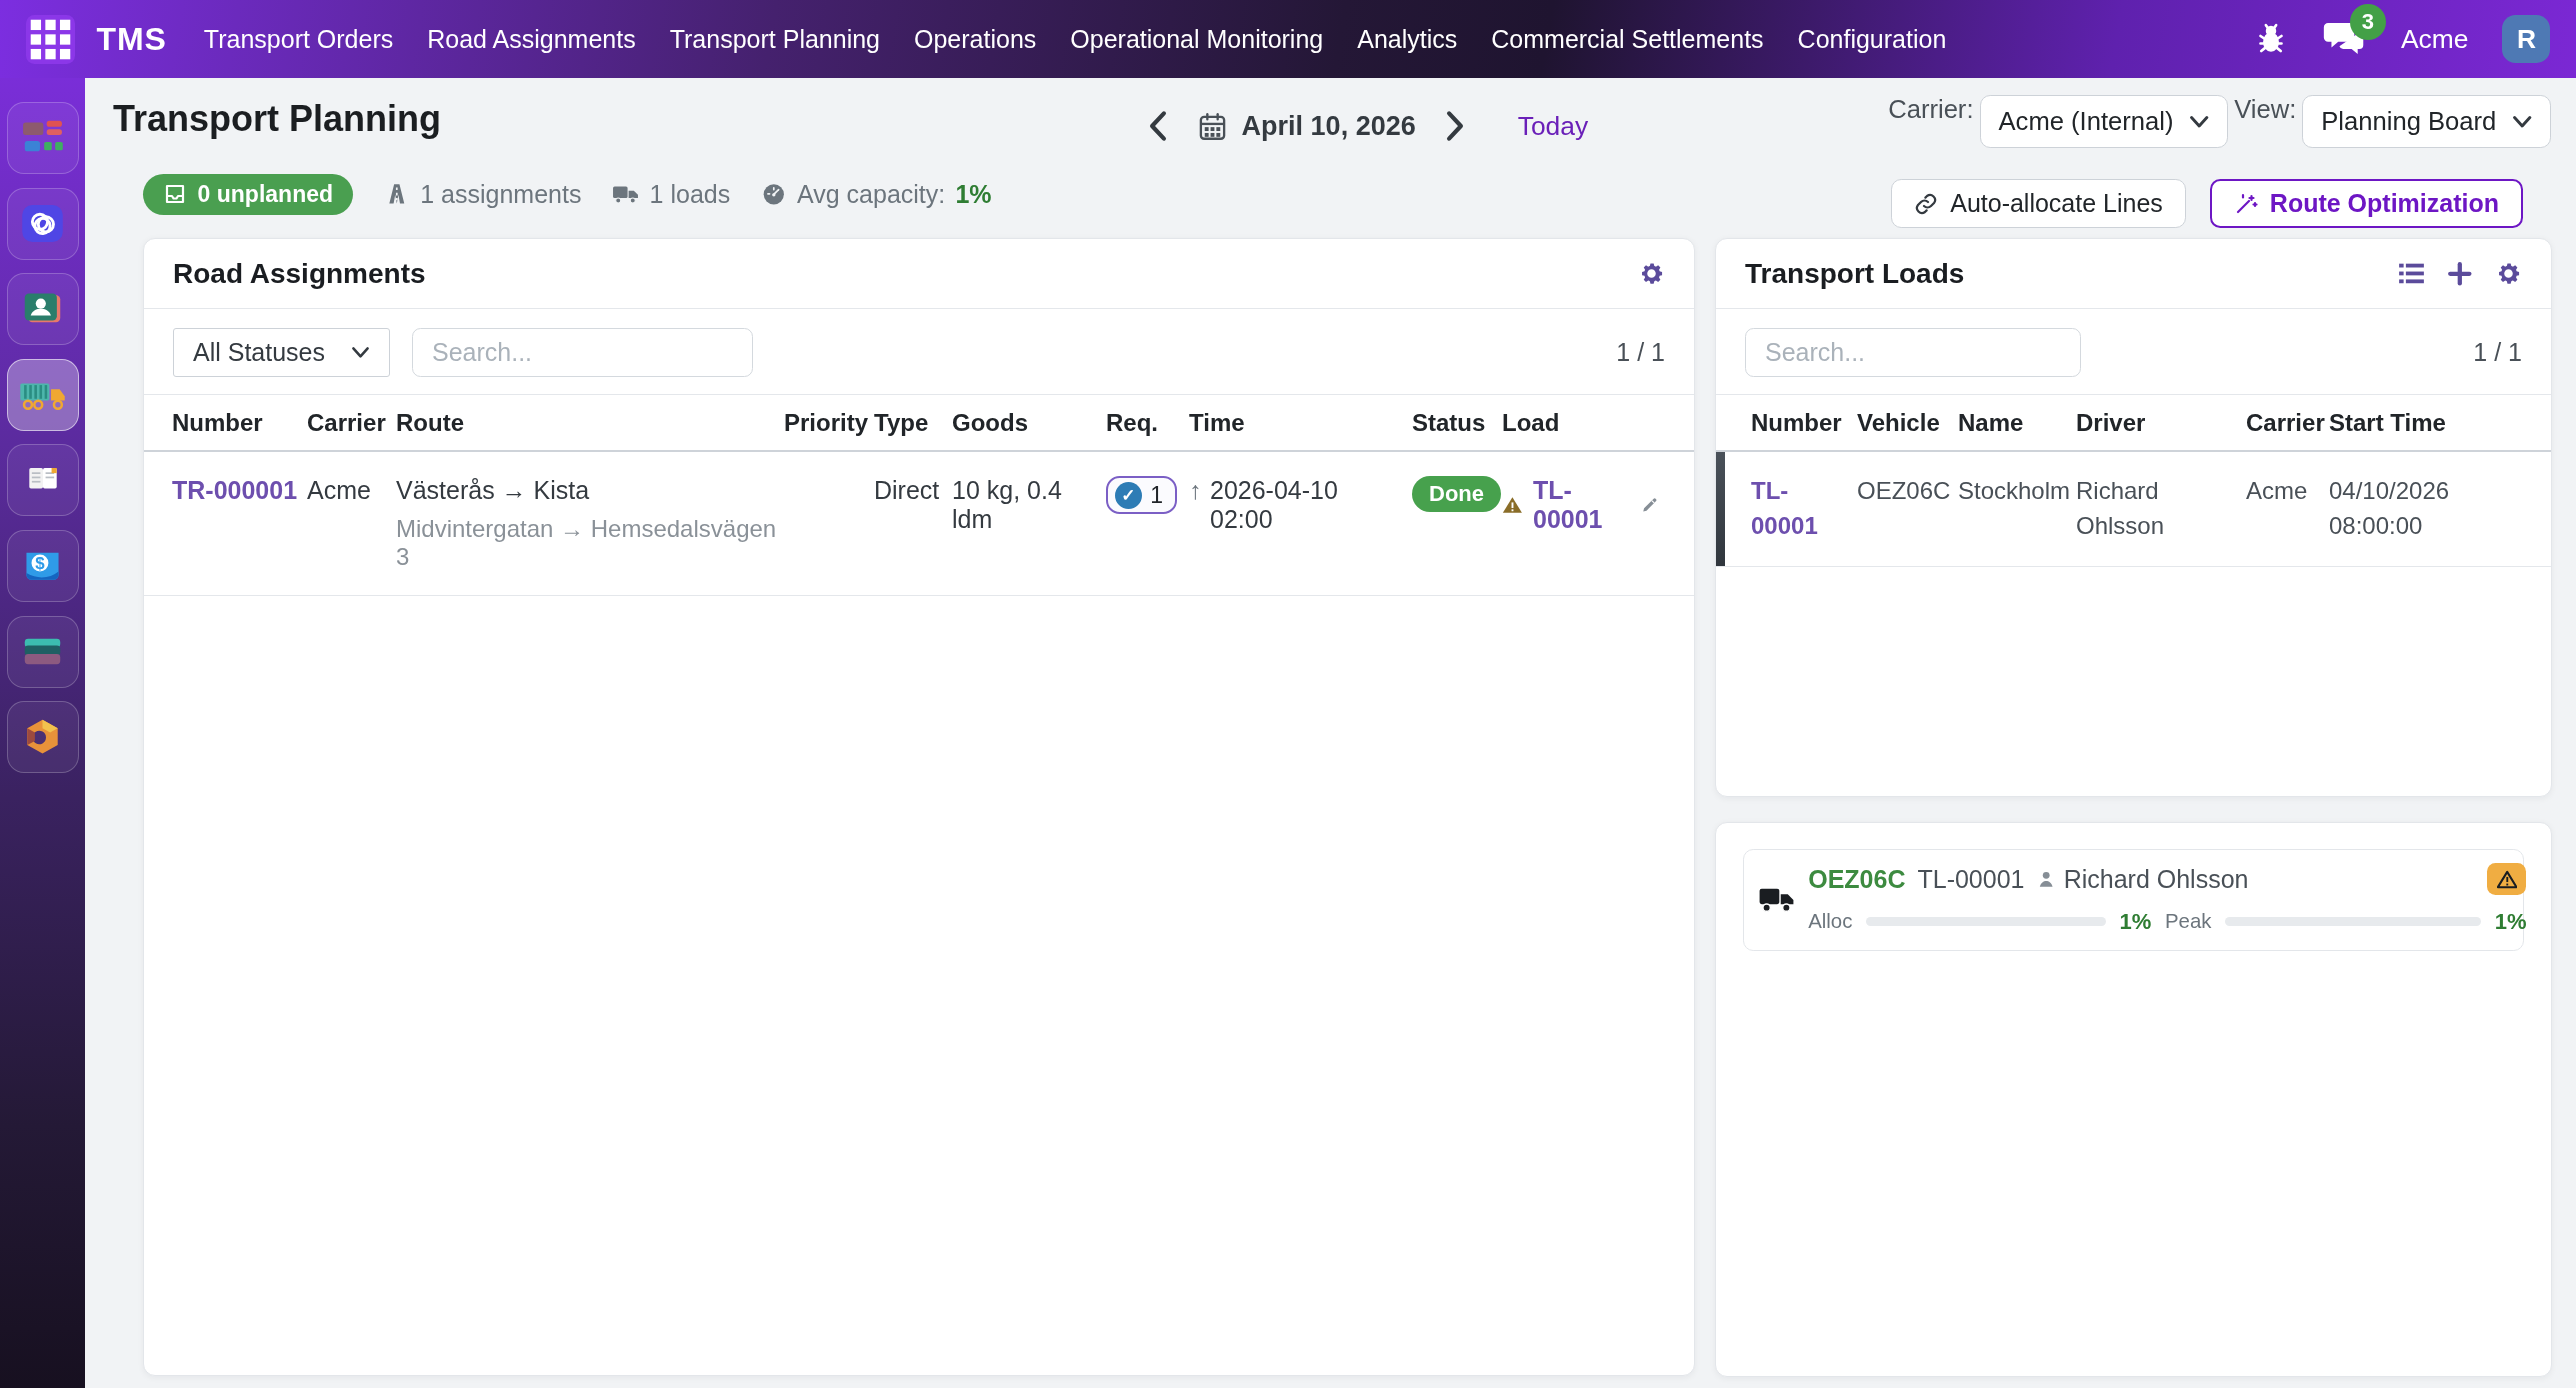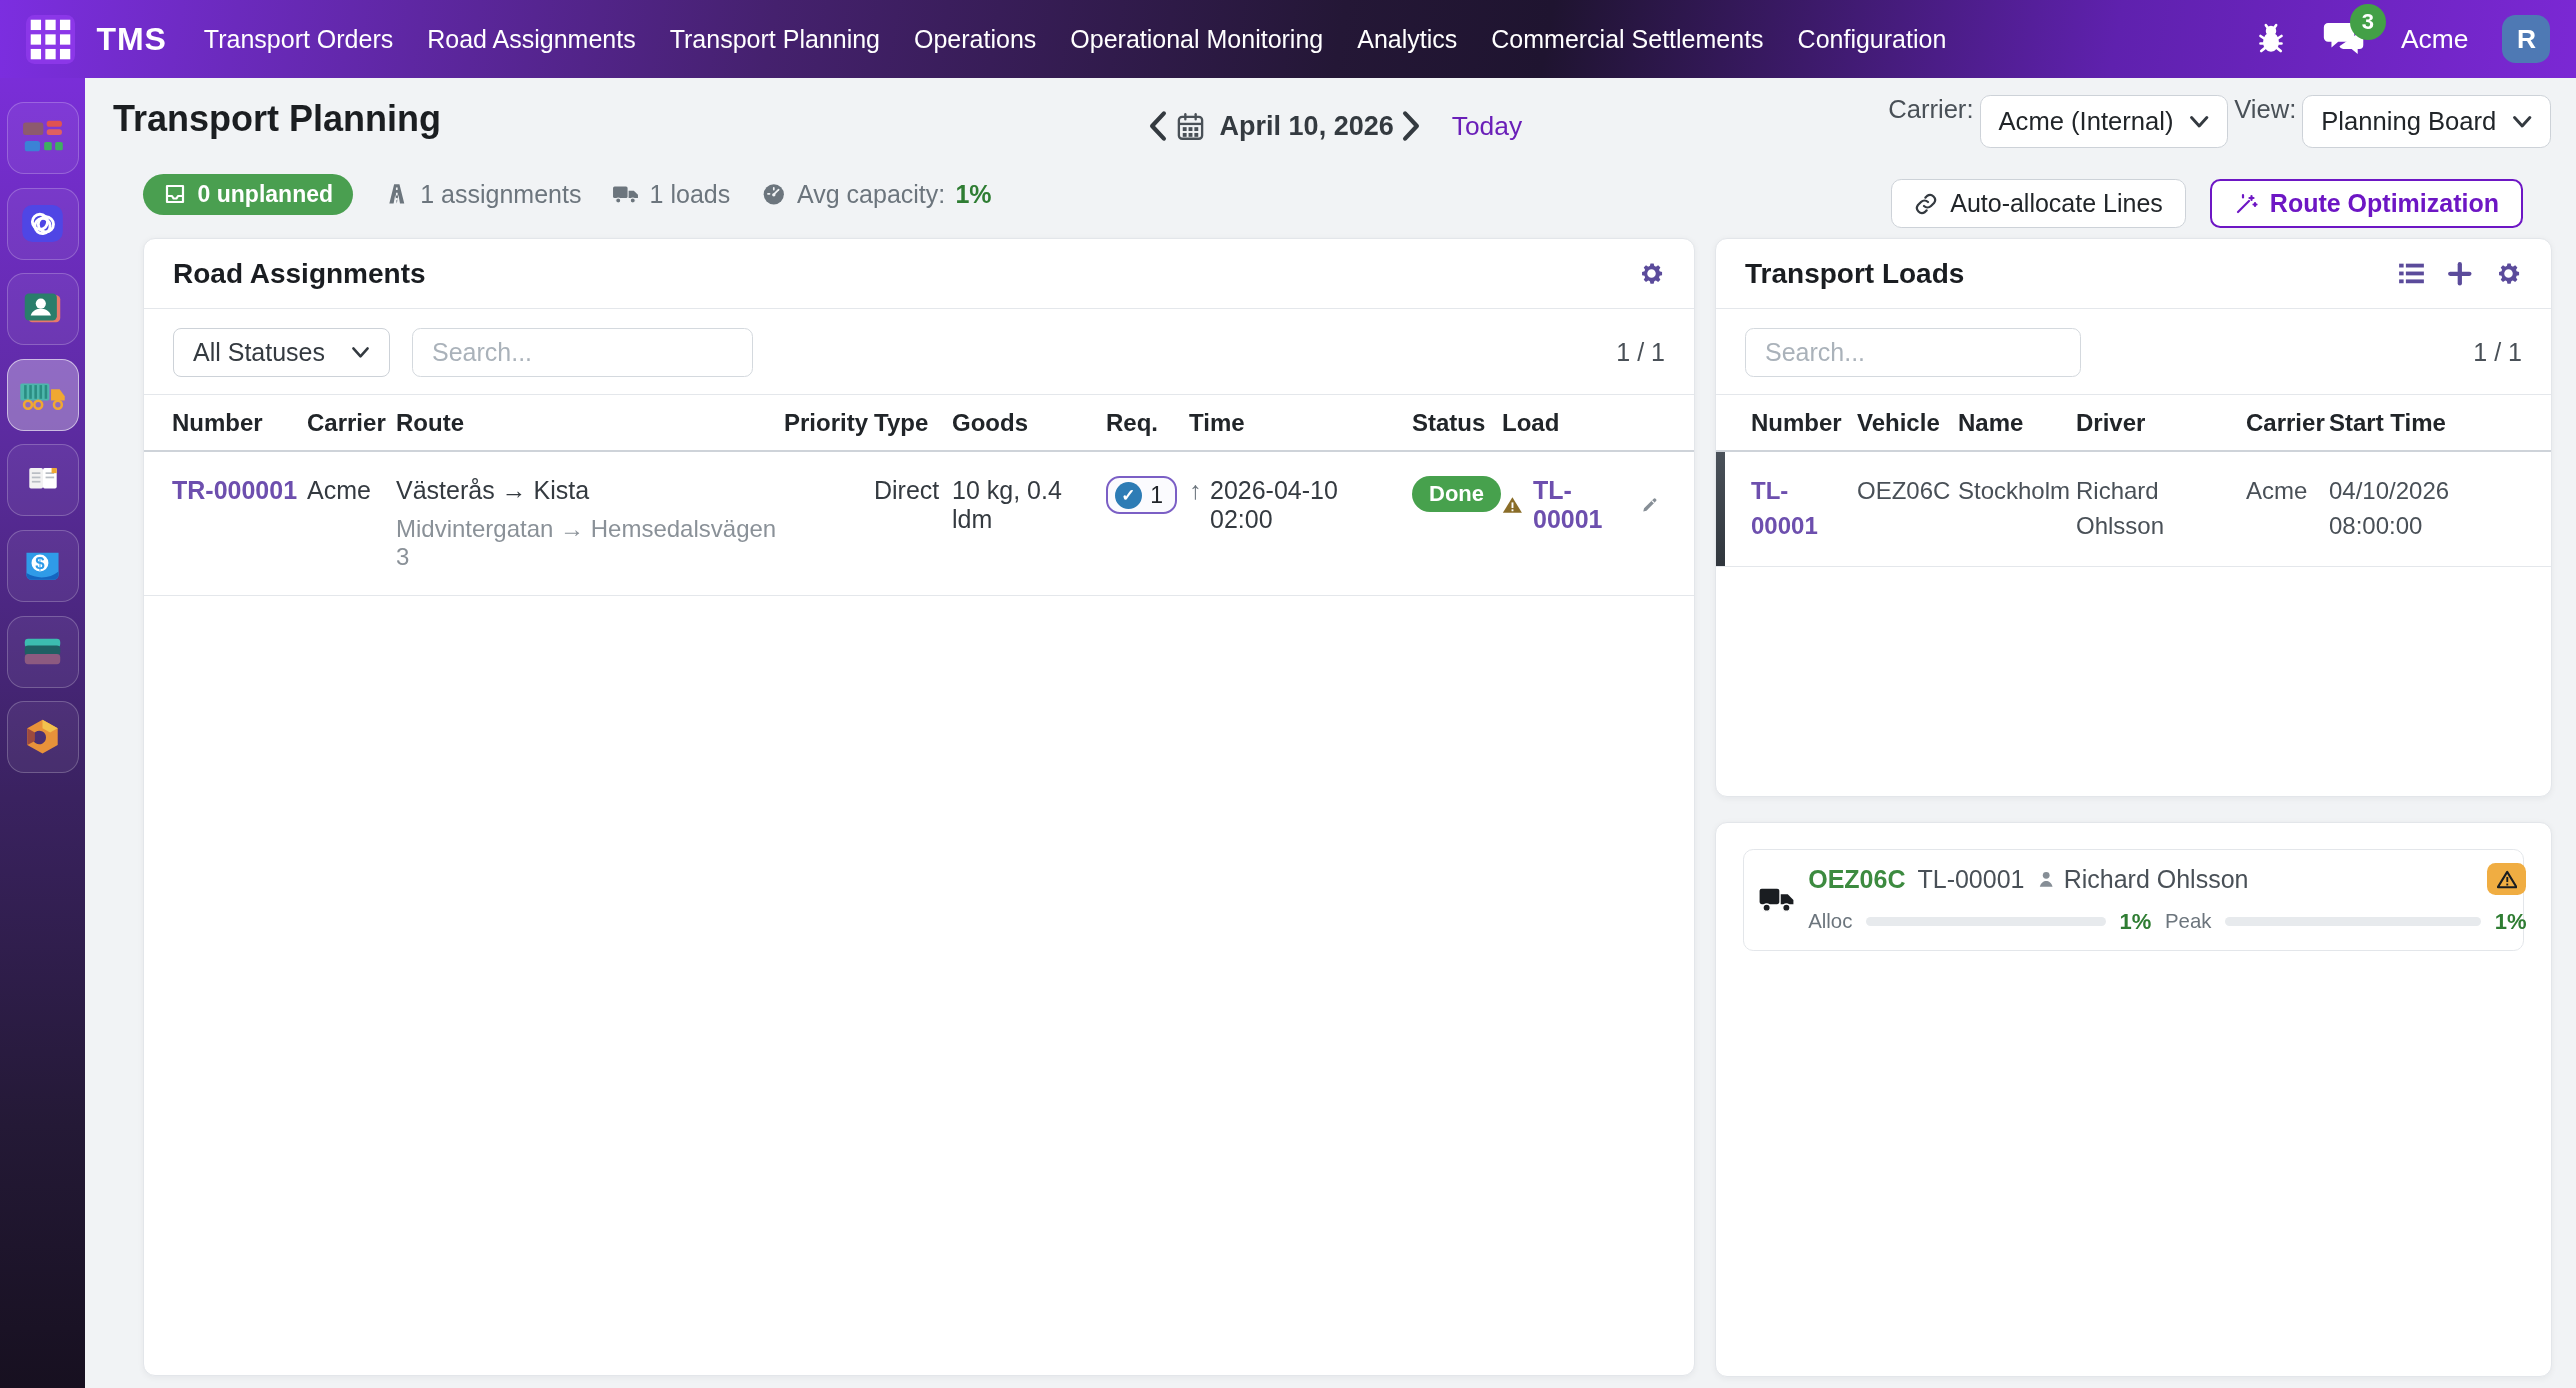--- a/index.html
+++ b/index.html
@@ -28,21 +28,21 @@
     background:linear-gradient(180deg,#7a2ed8 0%, #5b2b9e 28%, #3a2260 55%, #241936 80%, #171020 100%);
     display:flex; flex-direction:column; align-items:center; padding-top:24px; gap:13.6px;
   }
   .app-btn { width:72px; height:72px; border-radius:17px; border:1.7px solid rgba(255,255,255,0.22); background:rgba(255,255,255,0.06); display:flex; align-items:center; justify-content:center; cursor:pointer; flex:0 0 auto; }
   .app-btn.active { background:rgba(255,255,255,0.30); border-color:rgba(255,255,255,0.55); }
 
   
   .main { position:absolute; left:85px; top:78px; width:2491px; height:1310px; background:#f1f3f5; }
   .page-title { position:absolute; left:28px; top:20.4px; font-size:36px; font-weight:700; color:#1b1e21; }
 
-  .date-nav { position:absolute; left:1056px; top:24px; height:48px; display:flex; align-items:center; }
+  .date-nav { position:absolute; left:1056px; top:24px; height:48px; display:flex; align-items:center; gap:22px; }
   .chev-btn { width:34px; height:39px; display:flex; align-items:center; justify-content:center; cursor:pointer; }
   .date-label { display:flex; align-items:center; gap:13.6px; font-size:27px; font-weight:600; color:#343a40; }
   .today-link { font-size:26.4px; font-weight:500; color:#6a1fb8; margin-left:24px; cursor:pointer; }
 
   .view-controls { position:absolute; right:25px; top:17px; display:flex; align-items:flex-start; gap:6px; }
   .ctl-label { font-size:25.6px; color:#495057; }
   .select-box { height:53px; background:#fff; border:1.7px solid #cdd2d8; border-radius:10.2px; display:flex; align-items:center; gap:15.3px; padding:0 18px; font-size:25.6px; color:#212529; cursor:pointer; white-space:nowrap; }
 
   .stats-row { position:absolute; left:58px; top:92px; height:48px; display:flex; align-items:center; gap:31px; }
   .pill-unplanned { background:#4a9f50; color:#fff; border-radius:851px; height:41px; display:flex; align-items:center; gap:10.2px; padding:0 20.4px; font-size:23px; font-weight:600; }
@@ -59,21 +59,21 @@
   .panel-road { left:58px; top:160px; width:1552px; height:1138px; }
   .panel-loads { left:1630px; top:160px; width:837px; height:559px; }
   .panel-resources { left:1630px; top:744px; width:837px; height:555px; }
 
   .panel-header { height:70px; display:flex; align-items:center; padding:0 29px; border-bottom:1.7px solid #e4e7eb; }
   .panel-title { font-size:28px; font-weight:700; color:#1a1d21; }
   .panel-icons { margin-left:auto; display:flex; align-items:center; gap:22px; }
   .picon { color:#5b4b9b; cursor:pointer; display:flex; align-items:center; }
 
   .filter-row { display:flex; align-items:center; padding:19px 29px 17px 29px; }
-  .status-select { width:217px; height:49px; border:1.7px solid #cdd2d8; border-radius:8px; display:flex; align-items:center; justify-content:space-between; padding:0 19px; font-size:25px; color:#343a40; cursor:pointer; background:#fff; }
+  .status-select { width:217px; height:49px; border:1.7px solid #cdd2d8; border-radius:3px; display:flex; align-items:center; justify-content:space-between; padding:0 19px; font-size:25px; color:#343a40; cursor:pointer; background:#fff; }
   .search-input { height:49px; border:1.7px solid #d4d9de; border-radius:8.5px; padding:0 19px; font-size:25px; color:#343a40; outline:none; background:#fff; }
   .search-input::placeholder { color:#aab2ba; }
   .road-search { width:341px; margin-left:22px; }
   .loads-search { width:336px; }
   .count-label { margin-left:auto; font-size:25px; color:#495057; }
 
   
   .road-grid { display:grid; grid-template-columns:135px 89px 388px 90px 78px 154px 83px 223px 90px 1fr; align-items:start; padding:0 28px; }
   .thead { border-top:0.9px solid #e4e7eb; border-bottom:2.6px solid #ced3d9; }
   .thead > div { font-size:24px; font-weight:700; color:#212529; padding:13.6px 6.8px 13.6px 0; }

